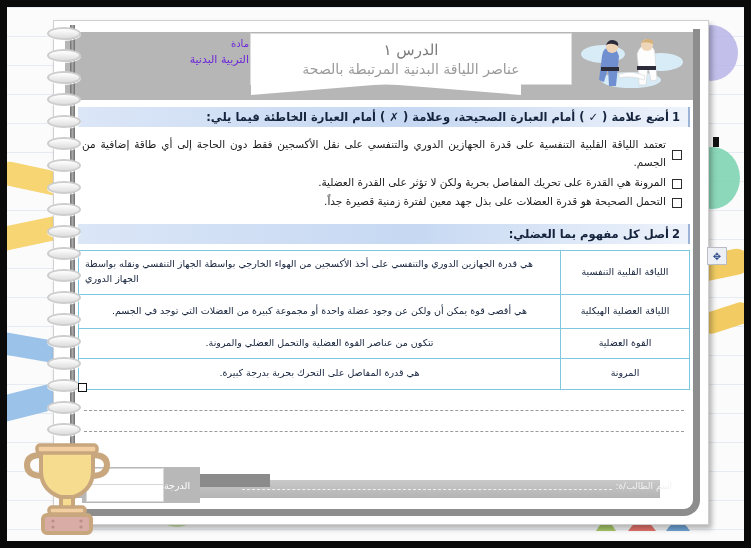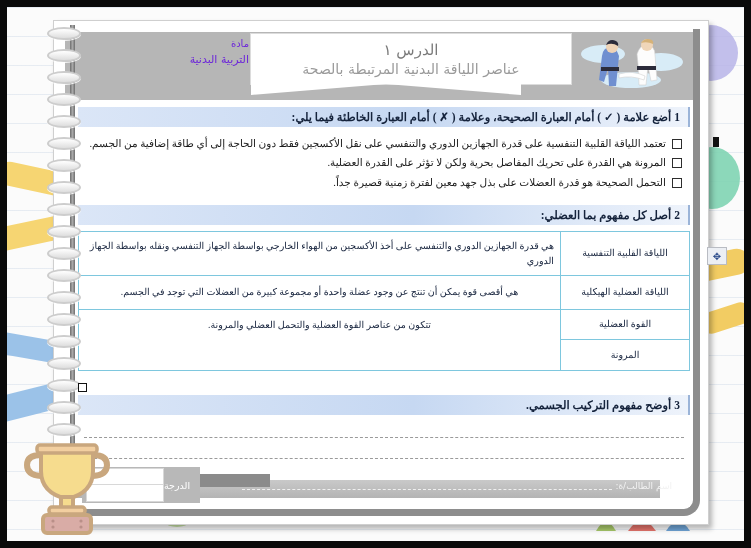--- a/index.html
+++ b/index.html
@@ -165,21 +165,20 @@
   }
 
   
   #body-area {
     position: absolute;
     left: 24px; top: 86px;
     width: 612px;
     z-index: 3;
     direction: rtl;
     text-align: right;
-    font-family: Liberation Serif, serif;
   }
 
   .q-band {
     background: linear-gradient(90deg,#dbe6f7 0%,#c6d8f2 55%,#eef3fb 100%);
     border-right: 2px solid #9bb4d8;
     padding: 3px 8px 3px 6px;
     font-size: 11.5px;
     font-weight: bold;
     color: #15233c;
     direction: rtl;
@@ -188,21 +187,21 @@
   }
   .q-num {
     display: inline-block;
     color: #15233c;
     font-weight: bold;
     margin-left: 3px;
   }
 
   .stmt {
     display: flex;
-    align-items: flex-start;
+    align-items: center;
     direction: rtl;
     font-size: 10.5px;
     color: #1a1a1a;
     line-height: 1.75;
     margin: 0 0 1px 0;
   }
   .stmt .cb {
     flex: 0 0 auto;
     width: 8px; height: 8px;
     border: 1px solid #2d2d2d;
@@ -230,21 +229,21 @@
     color: #13203a;
     padding: 3px 6px;
     line-height: 1.55;
     box-sizing: border-box;
     display: flex;
     align-items: center;
     justify-content: center;
     text-align: center;
   }
   .m-cell:last-child { border-bottom: none; }
-  #match-defs .m-cell { justify-content: center; text-align: right; }
+  #match-defs .m-cell { justify-content: center; text-align: left; }
 
   .h-52 { height: 44px; }
   .h-34 { height: 34px; }
   .h-20 { height: 30px; }
 
   
   .ans-line {
     border-bottom: 1px dashed #9a9a9a;
     height: 16px;
     margin-top: 4px;
@@ -431,28 +430,26 @@
 
       <div id="match-wrap">
         <div id="match-concepts">
           <div class="m-cell h-52">اللياقة القلبية التنفسية</div>
           <div class="m-cell h-34">اللياقة العضلية الهيكلية</div>
           <div class="m-cell h-20">القوة العضلية</div>
           <div class="m-cell h-20">المرونة</div>
         </div>
         <div id="match-defs">
           <div class="m-cell h-52">هي قدرة الجهازين الدوري والتنفسي على أخذ الأكسجين من الهواء الخارجي بواسطة الجهاز التنفسي ونقله بواسطة الجهاز الدوري</div>
-          <div class="m-cell h-34">هي أقصى قوة يمكن أن تنتج عن وجود عضلة واحدة أو مجموعة كبيرة من العضلات التي توجد في الجسم.</div>
+          <div class="m-cell h-34">هي أقصى قوة يمكن أن ولكن عن وجود عضلة واحدة أو مجموعة كبيرة من العضلات التي توجد في الجسم.</div>
           <div class="m-cell h-20">تتكون من عناصر القوة العضلية والتحمل العضلي والمرونة.</div>
+          <div class="m-cell h-20">هي قدرة المفاصل على التحرك بحرية بدرجة كبيرة.</div>
         </div>
       </div>
 
-      <div class="q-band" style="margin-top:24px;">
-        <span class="q-num">3</span><span>أوضح مفهوم التركيب الجسمي.</span>
-      </div>
 
       <div style="padding:0 6px;">
         <div class="ans-line"></div>
         <div class="ans-line"></div>
       </div>
     </div>
 
     <div id="footer">
       <div id="footer-bar"></div>
       <div id="footer-bar-dark"></div>

